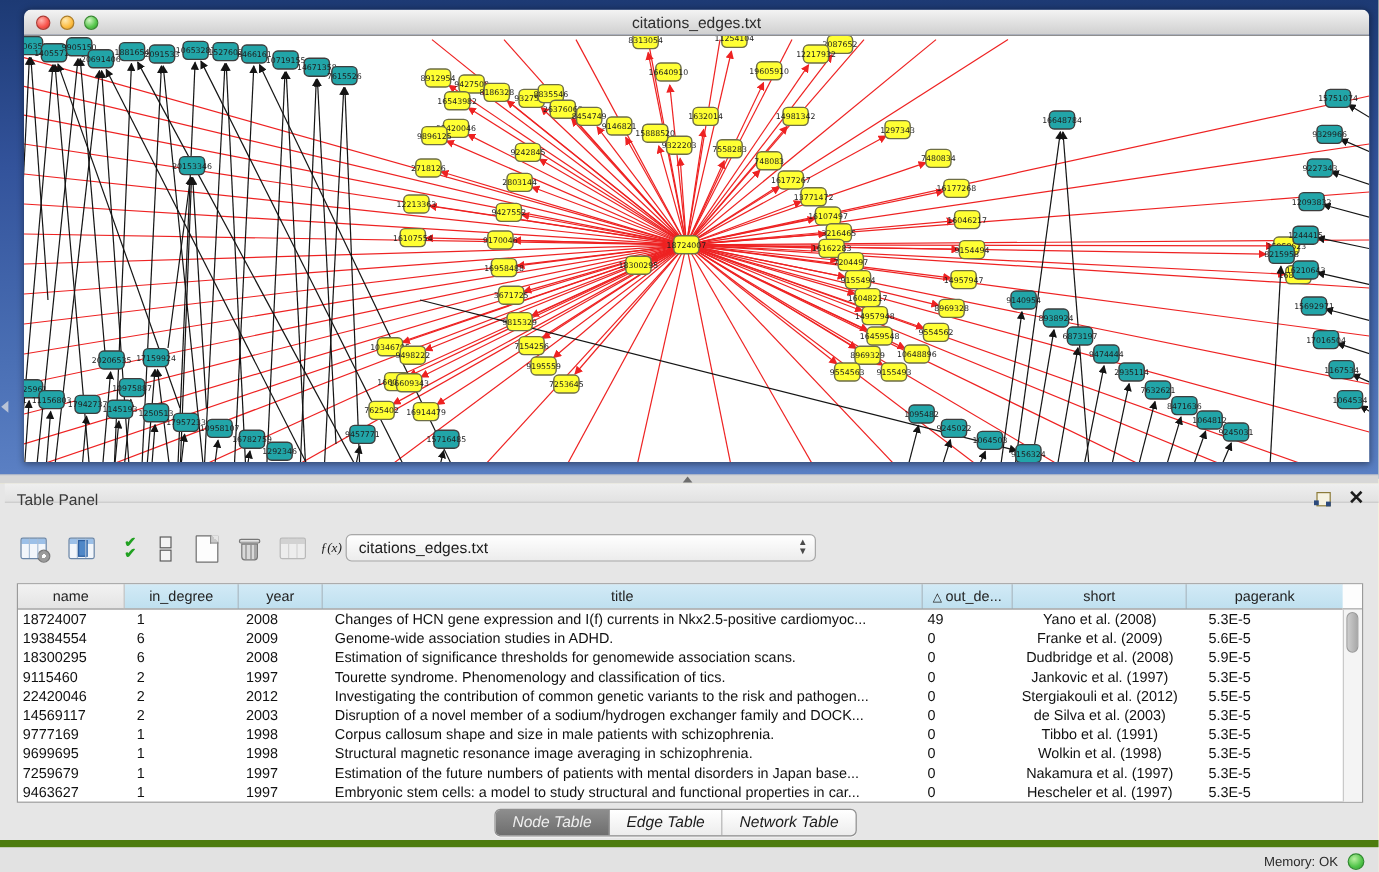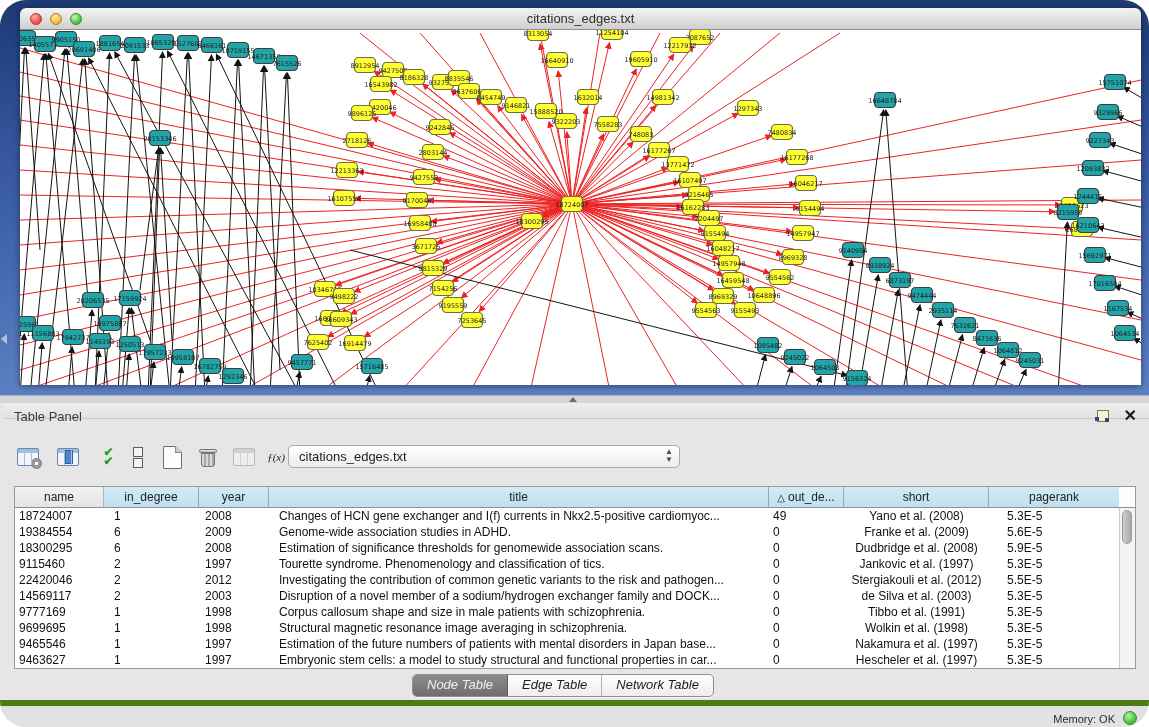--- a/index.html
+++ b/index.html
@@ -1,17 +1,17 @@
 <!DOCTYPE html>
 <html><head>
 <meta charset="utf-8">
 <style>
   html,body{margin:0;padding:0;}
   #stage{position:relative;width:1149px;height:727px;overflow:hidden;
-    font-family:"Liberation Sans",sans-serif;background:#fef9c3;border-radius:26px;-webkit-font-smoothing:antialiased;}
+    font-family:"Liberation Sans",sans-serif;background:#fef9c3;-webkit-font-smoothing:antialiased;}
   
   #net-area{position:absolute;left:0;top:0;width:1149px;height:399px;
     background:linear-gradient(180deg,#1d3a74 0%,#33539b 35%,#4a6fb4 75%,#5b80c4 100%);}
   #net-window{position:absolute;left:20px;top:8px;width:1121px;height:377px;
     border-radius:6px 6px 0 0;box-shadow:0 1px 6px rgba(0,0,0,.45);}
   #titlebar{position:absolute;left:0;top:0;width:100%;height:22px;border-radius:6px 6px 0 0;
     background:linear-gradient(180deg,#f4f4f4 0%,#e3e3e3 45%,#cfcfcf 100%);
     border-bottom:1px solid #8e8e8e;box-sizing:border-box;}
   .tl{position:absolute;top:5px;width:12px;height:12px;border-radius:50%;box-sizing:border-box;}
   .tl.red{left:10px;background:radial-gradient(circle at 35% 30%,#ffb3ad,#f8524a 60%,#c93a32);border:1px solid #ad3a33;}
@@ -868,21 +868,21 @@
           <div class="th"><span class="sort-tri">△</span>out_de...</div>
           <div class="th">short</div>
           <div class="th last">pagerank</div>
           <div class="th last" style="background: rgb(253, 253, 253);"></div>
         </div>
       <div id="tbody">
           <div class="trow tgrid">
             <div class="td c-name">18724007</div>
             <div class="td c-indeg">1</div>
             <div class="td c-year">2008</div>
-            <div class="td c-title">Changes of HCN gene exchanger and I(f) currents in Nkx2.5-positive cardiomyoc...</div>
+            <div class="td c-title">Changes of HCN gene expression and I(f) currents in Nkx2.5-positive cardiomyoc...</div>
             <div class="td c-out">49</div>
             <div class="td c-short">Yano et al. (2008)</div>
             <div class="td c-pr">5.3E-5</div>
           </div>
           <div class="trow tgrid">
             <div class="td c-name">19384554</div>
             <div class="td c-indeg">6</div>
             <div class="td c-year">2009</div>
             <div class="td c-title">Genome-wide association studies in ADHD.</div>
             <div class="td c-out">0</div>
@@ -937,21 +937,21 @@
           <div class="trow tgrid">
             <div class="td c-name">9699695</div>
             <div class="td c-indeg">1</div>
             <div class="td c-year">1998</div>
             <div class="td c-title">Structural magnetic resonance image averaging in schizophrenia.</div>
             <div class="td c-out">0</div>
             <div class="td c-short">Wolkin et al. (1998)</div>
             <div class="td c-pr">5.3E-5</div>
           </div>
           <div class="trow tgrid">
-            <div class="td c-name">9465546</div>
+            <div class="td c-name">7259679</div>
             <div class="td c-indeg">1</div>
             <div class="td c-year">1997</div>
             <div class="td c-title">Estimation of the future numbers of patients with mental disorders in Japan base...</div>
             <div class="td c-out">0</div>
             <div class="td c-short">Nakamura et al. (1997)</div>
             <div class="td c-pr">5.3E-5</div>
           </div>
           <div class="trow tgrid">
             <div class="td c-name">9463627</div>
             <div class="td c-indeg">1</div>

